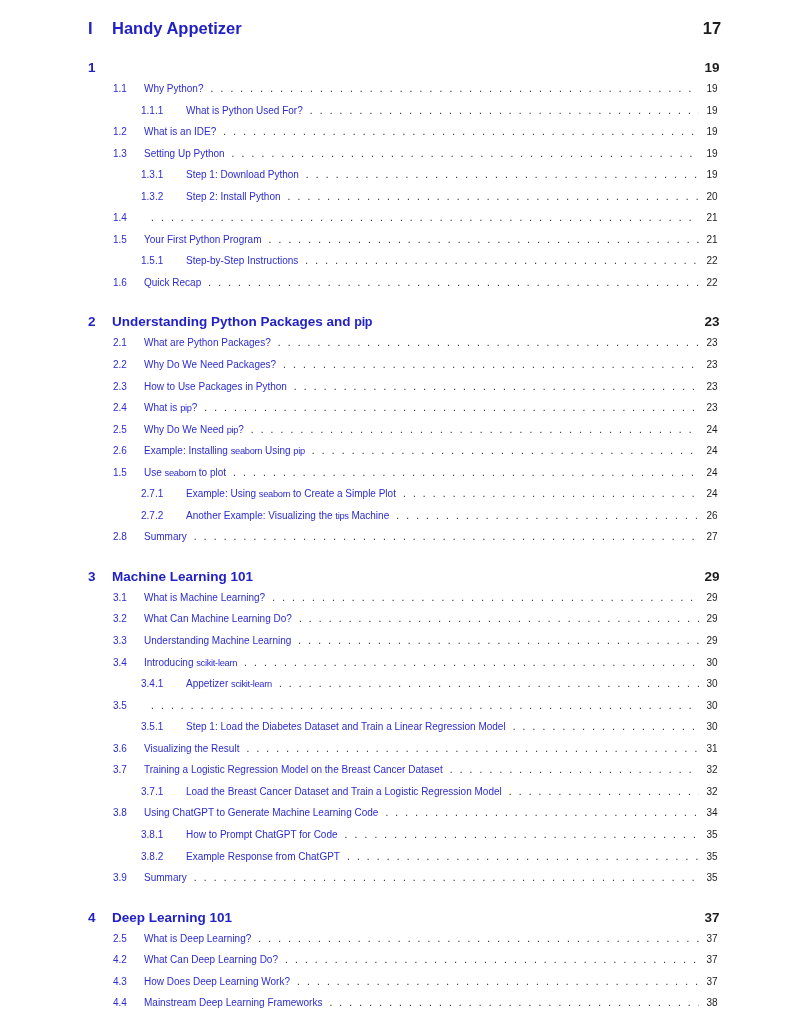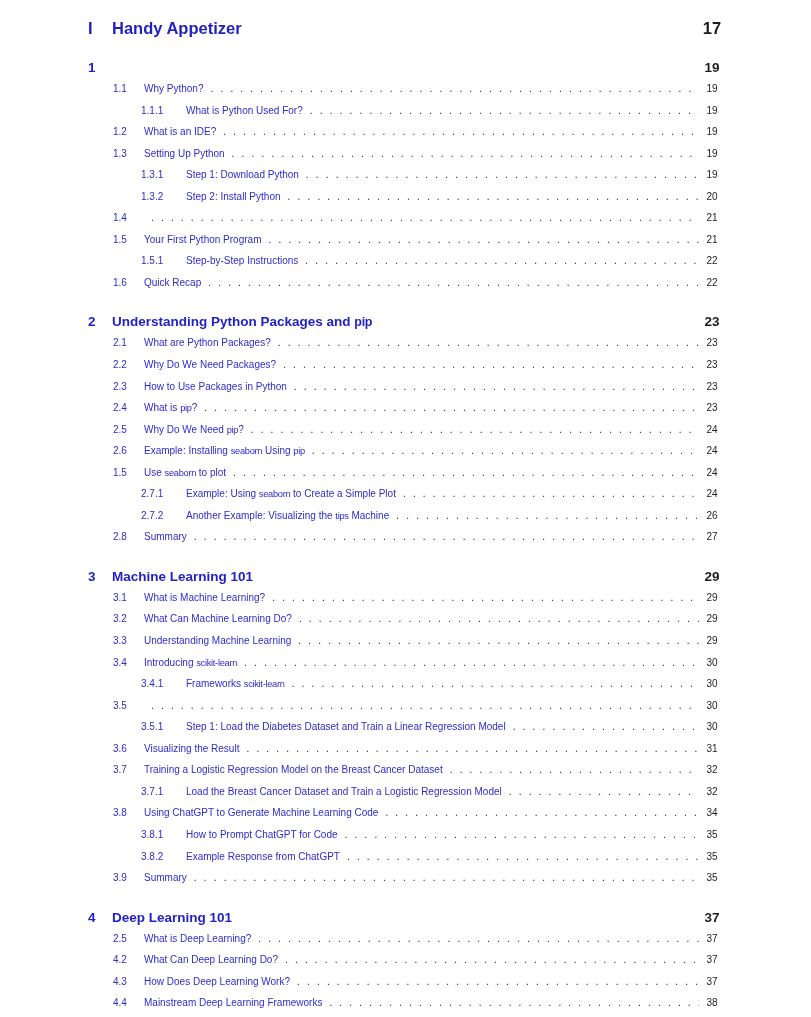--- a/index.html
+++ b/index.html
@@ -255,21 +255,21 @@
           <span class="pg">29</span>
         </div>
         <div class="entry lvl1">
           <span class="num">3.4</span>
           <span class="title"><span>Introducing </span><span class="mono">scikit-learn</span><span></span></span>
           <span class="dots">. . . . . . . . . . . . . . . . . . . . . . . . . . . . . . . . . . . . . . . . . . . . . . . . . . . . . . . . . . . . . . . . . . . . . . . . . . . . . . . . . . . . . . . . . . . . . . . . . . . . . . . . . . . . . . </span>
           <span class="pg">30</span>
         </div>
         <div class="entry lvl2">
           <span class="num">3.4.1</span>
-          <span class="title"><span>Frameworks </span><span class="mono">scikit-learn</span><span></span></span>
+          <span class="title"><span>Appetizer </span><span class="mono">scikit-learn</span><span></span></span>
           <span class="dots">. . . . . . . . . . . . . . . . . . . . . . . . . . . . . . . . . . . . . . . . . . . . . . . . . . . . . . . . . . . . . . . . . . . . . . . . . . . . . . . . . . . . . . . . . . . . . . . . . . . . . . . . . . . . . . </span>
           <span class="pg">30</span>
         </div>
         <div class="entry lvl1">
           <span class="num">3.5</span>
           <span class="dots">. . . . . . . . . . . . . . . . . . . . . . . . . . . . . . . . . . . . . . . . . . . . . . . . . . . . . . . . . . . . . . . . . . . . . . . . . . . . . . . . . . . . . . . . . . . . . . . . . . . . . . . . . . . . . . </span>
           <span class="pg">30</span>
         </div>
         <div class="entry lvl2">
           <span class="num">3.5.1</span>

